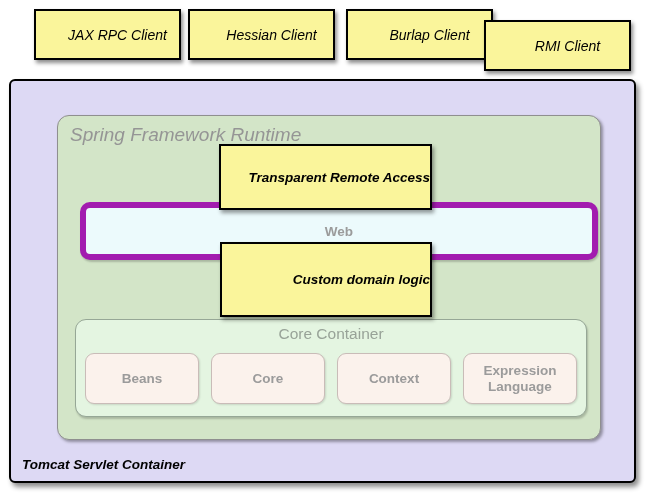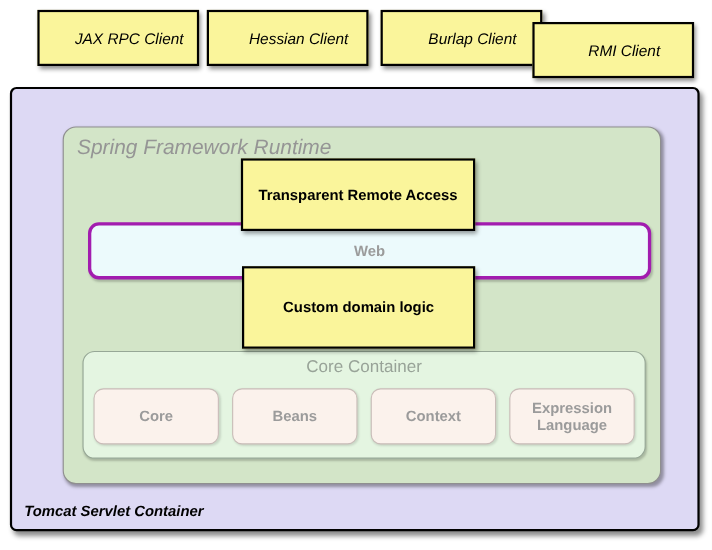--- a/index.html
+++ b/index.html
@@ -79,42 +79,43 @@
   }
 
   
   .web-bar {
     position: absolute;
     left: 22px;
     top: 86px;
     width: 506px;
     height: 46px;
     background: #ECFAFC;
-    border: 3px solid #a21caf;
+    border: 6px solid #a21caf;
     border-radius: 10px;
     box-shadow: 1px 2px 2px rgba(0,0,0,0.2);
     display: flex;
     align-items: center;
     justify-content: center;
     font-weight: bold;
     font-size: 13.5px;
     color: #9b9b9b;
     z-index: 1;
   }
 
   
   .yellow-box {
     position: absolute;
     background: #FAF59B;
     border: 2px solid #000000;
     box-shadow: 2px 3px 4px rgba(0,0,0,0.4);
     display: flex;
     align-items: center;
-    justify-content: center;
-    font-weight: bold;
+    justify-content: flex-end;
+    font-weight: bold;
+    font-style: italic;
     font-size: 13.5px;
     color: #000000;
     text-align: center;
     z-index: 2;
   }
   .remote-box { left: 161px; top: 28px; width: 209px; height: 62px; }
   .domain-box { left: 162px; top: 126px; width: 208px; height: 71px; }
 
   
   .core {
@@ -195,26 +196,26 @@
       </div>
 
       <div class="yellow-box domain-box">
         <span>Custom domain logic</span>
       </div>
 
       <div class="core">
         <div class="core-title">Core Container</div>
         <div class="modules">
           <div class="module">
+            <span>Beans</span>
+          </div>
+          <div class="module">
             <span>Core</span>
           </div>
           <div class="module">
-            <span>Beans</span>
-          </div>
-          <div class="module">
             <span>Context</span>
           </div>
           <div class="module">
             <span>Expression Language</span>
           </div>
         </div>
       </div>
     </div>
 
     <div class="tomcat-label">Tomcat Servlet Container</div>

